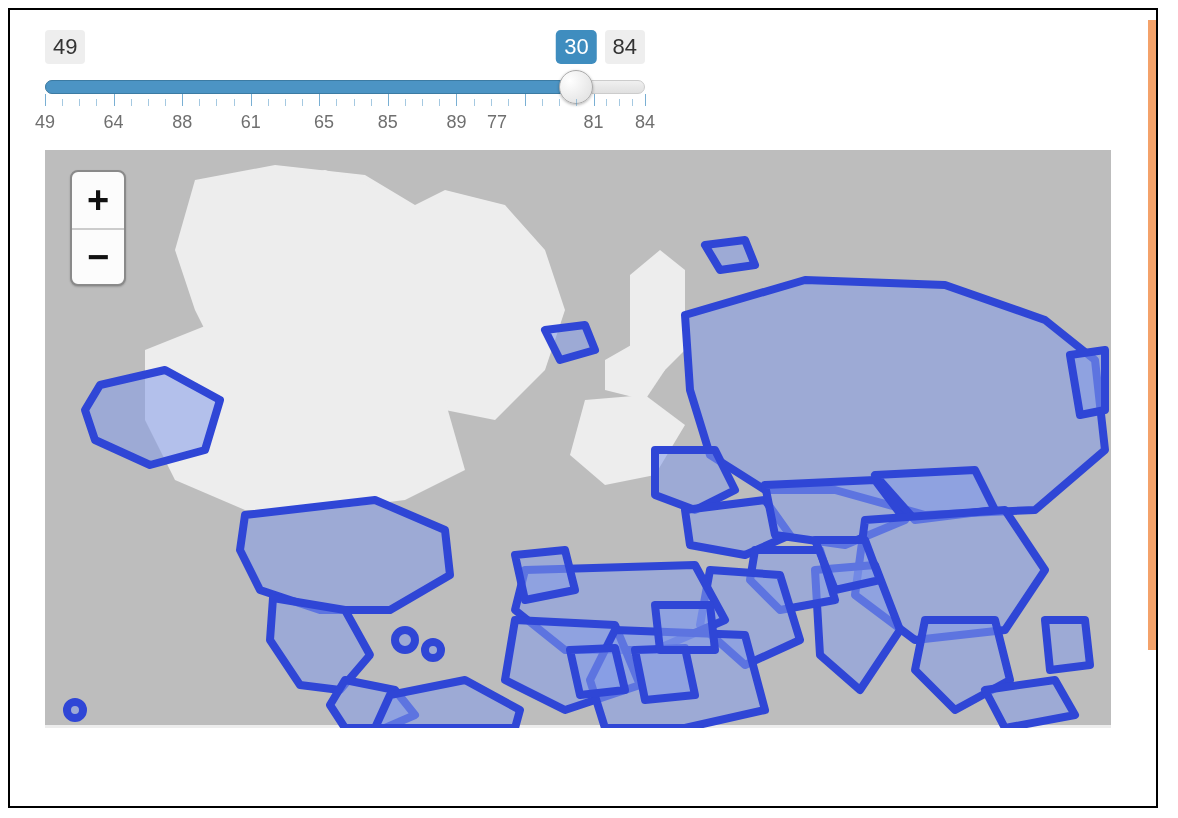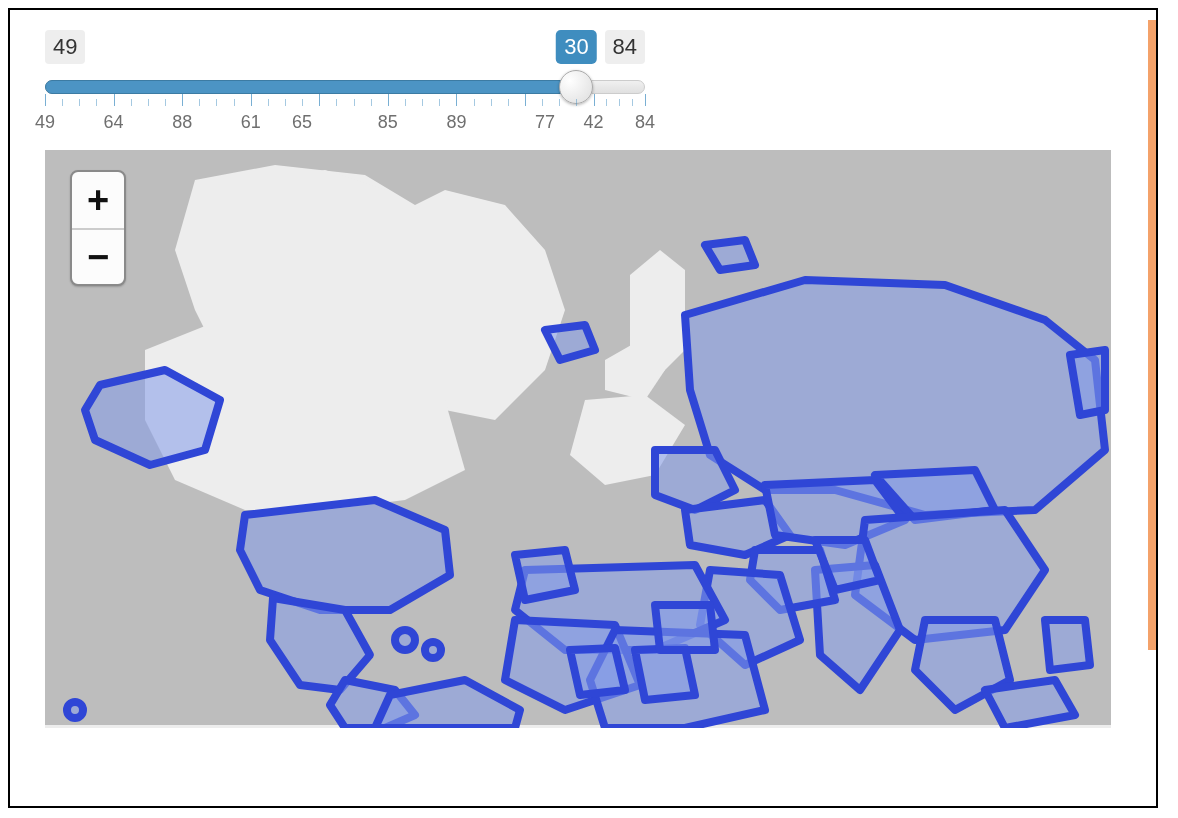--- a/index.html
+++ b/index.html
@@ -189,41 +189,41 @@
         <div class="tick-label" style="left: 137.143px;">88</div>
         <div class="tick minor" style="left: 154.286px;"></div>
         <div class="tick minor" style="left: 171.429px;"></div>
         <div class="tick minor" style="left: 188.571px;"></div>
         <div class="tick" style="left: 205.714px;"></div>
         <div class="tick-label" style="left: 205.714px;">61</div>
         <div class="tick minor" style="left: 222.857px;"></div>
         <div class="tick minor" style="left: 240px;"></div>
         <div class="tick minor" style="left: 257.143px;"></div>
         <div class="tick" style="left: 274.286px;"></div>
-        <div class="tick-label" style="left: 257px;">65</div>
+        <div class="tick-label" style="left: 279px;">65</div>
         <div class="tick minor" style="left: 291.429px;"></div>
         <div class="tick minor" style="left: 308.571px;"></div>
         <div class="tick minor" style="left: 325.714px;"></div>
         <div class="tick" style="left: 342.857px;"></div>
         <div class="tick-label" style="left: 342.857px;">85</div>
         <div class="tick minor" style="left: 360px;"></div>
         <div class="tick minor" style="left: 377.143px;"></div>
         <div class="tick minor" style="left: 394.286px;"></div>
         <div class="tick" style="left: 411.429px;"></div>
         <div class="tick-label" style="left: 411.429px;">89</div>
         <div class="tick minor" style="left: 428.571px;"></div>
         <div class="tick minor" style="left: 445.714px;"></div>
         <div class="tick minor" style="left: 462.857px;"></div>
         <div class="tick" style="left: 480px;"></div>
-        <div class="tick-label" style="left: 500px;">77</div>
+        <div class="tick-label" style="left: 452px;">77</div>
         <div class="tick minor" style="left: 497.143px;"></div>
         <div class="tick minor" style="left: 514.286px;"></div>
         <div class="tick minor" style="left: 531.429px;"></div>
         <div class="tick" style="left: 548.571px;"></div>
-        <div class="tick-label" style="left: 548.571px;">42</div>
+        <div class="tick-label" style="left: 548.571px;">81</div>
         <div class="tick minor" style="left: 561.429px;"></div>
         <div class="tick minor" style="left: 574.286px;"></div>
         <div class="tick minor" style="left: 587.143px;"></div>
         <div class="tick" style="left: 600px;"></div>
         <div class="tick-label" style="left: 600px;">84</div>
       </div>
   </div>
 
   <div class="map-area">
     <div class="zoom-ctrl">

